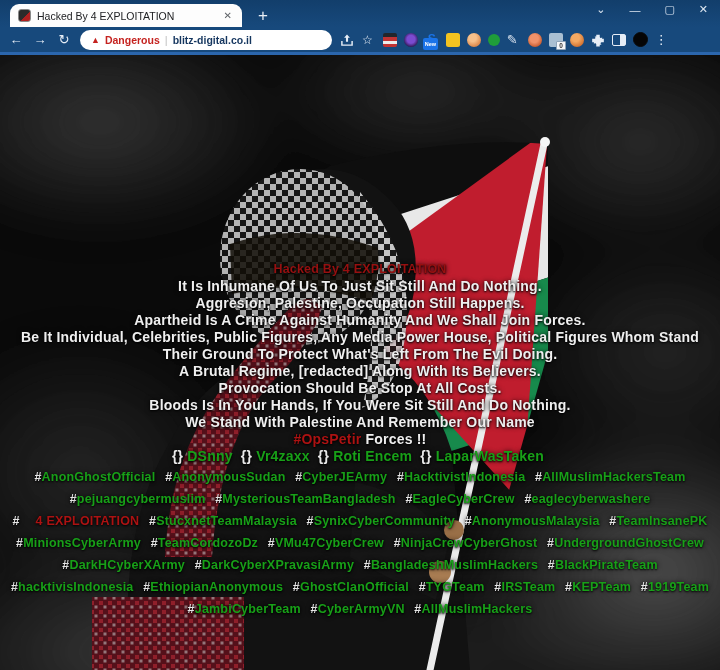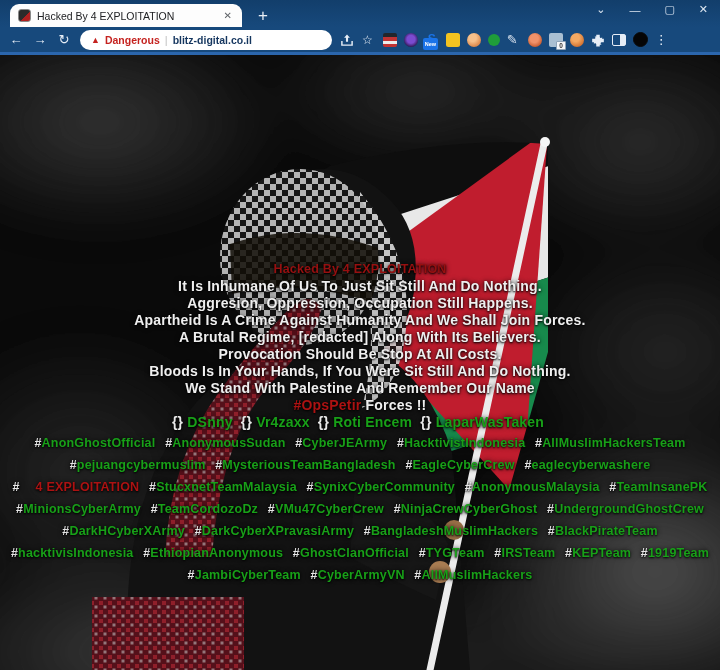--- a/index.html
+++ b/index.html
@@ -202,22 +202,23 @@
         <circle cx="545" cy="90" r="5" fill="#f6f6f6"></circle>
         <circle cx="440" cy="520" r="11" fill="#a87c52"></circle>
         <circle cx="454" cy="478" r="10" fill="#996f47"></circle>
       </g>
     </svg>
 
     <div class="overlay">
       <div class="m-line heading">Hacked By 4 EXPLOITATION</div>
       <div>
           <div class="m-line white">It Is Inhumane Of Us To Just Sit Still And Do Nothing.</div>
-          <div class="m-line white">Aggresion, Oppression, Occupation Still Happens.</div>
+          <div class="m-line white">Aggresion, Palestine, Occupation Still Happens.</div>
           <div class="m-line white">Apartheid Is A Crime Against Humanity And We Shall Join Forces.</div>
+          <div class="m-line white">Be It Individual, Celebrities, Public Figures, Any Media Power House, Political Figures Whom Stand Their Ground To Protect What's Left From The Evil Doing.</div>
           <div class="m-line white">A Brutal Regime, [redacted] Along With Its Believers.</div>
           <div class="m-line white">Provocation Should Be Stop At All Costs.</div>
           <div class="m-line white">Bloods Is In Your Hands, If You Were Sit Still And Do Nothing.</div>
           <div class="m-line white">We Stand With Palestine And Remember Our Name</div>
         </div>
       <div class="m-line">
         <span class="red">#OpsPetir</span>
         <span class="white">Forces !!</span>
       </div>
       <div class="m-line"><span class="brace">{} </span><span class="green tname">DSnny</span> <span class="brace">{} </span><span class="green tname">Vr4zaxx</span> <span class="brace">{} </span><span class="green tname">Roti Encem</span> <span class="brace">{} </span><span class="green tname">LaparWasTaken</span> </div>

